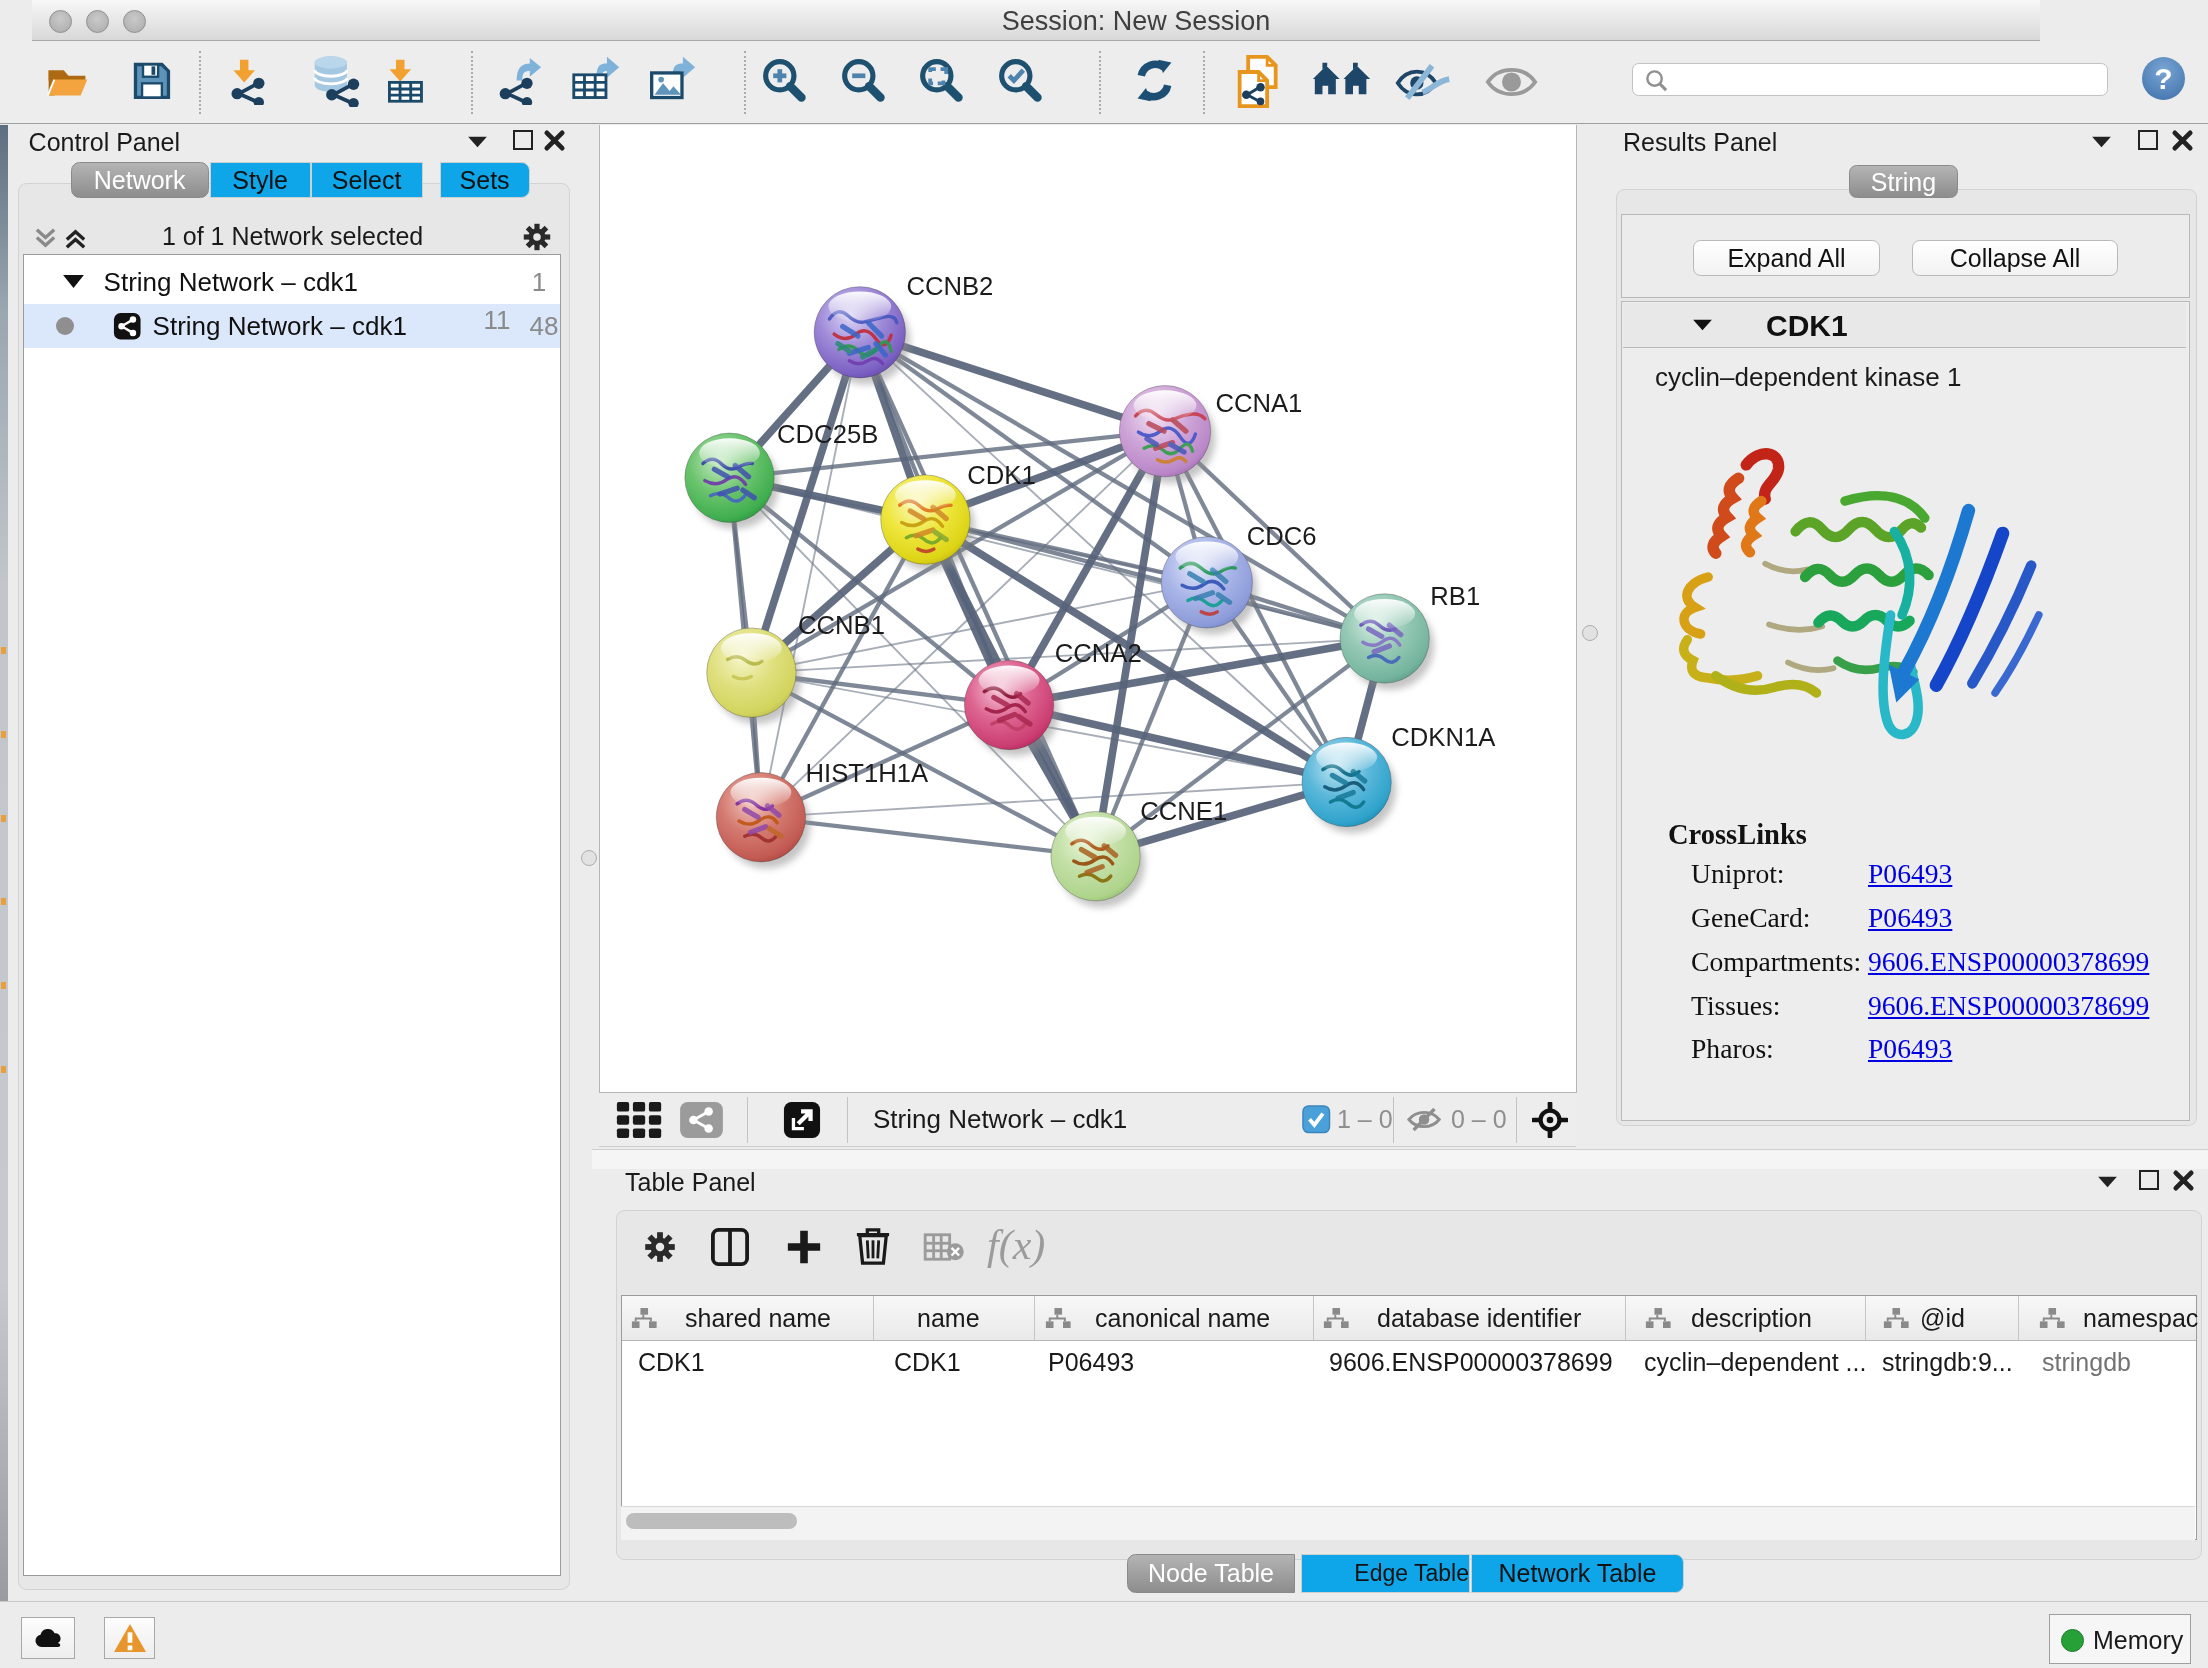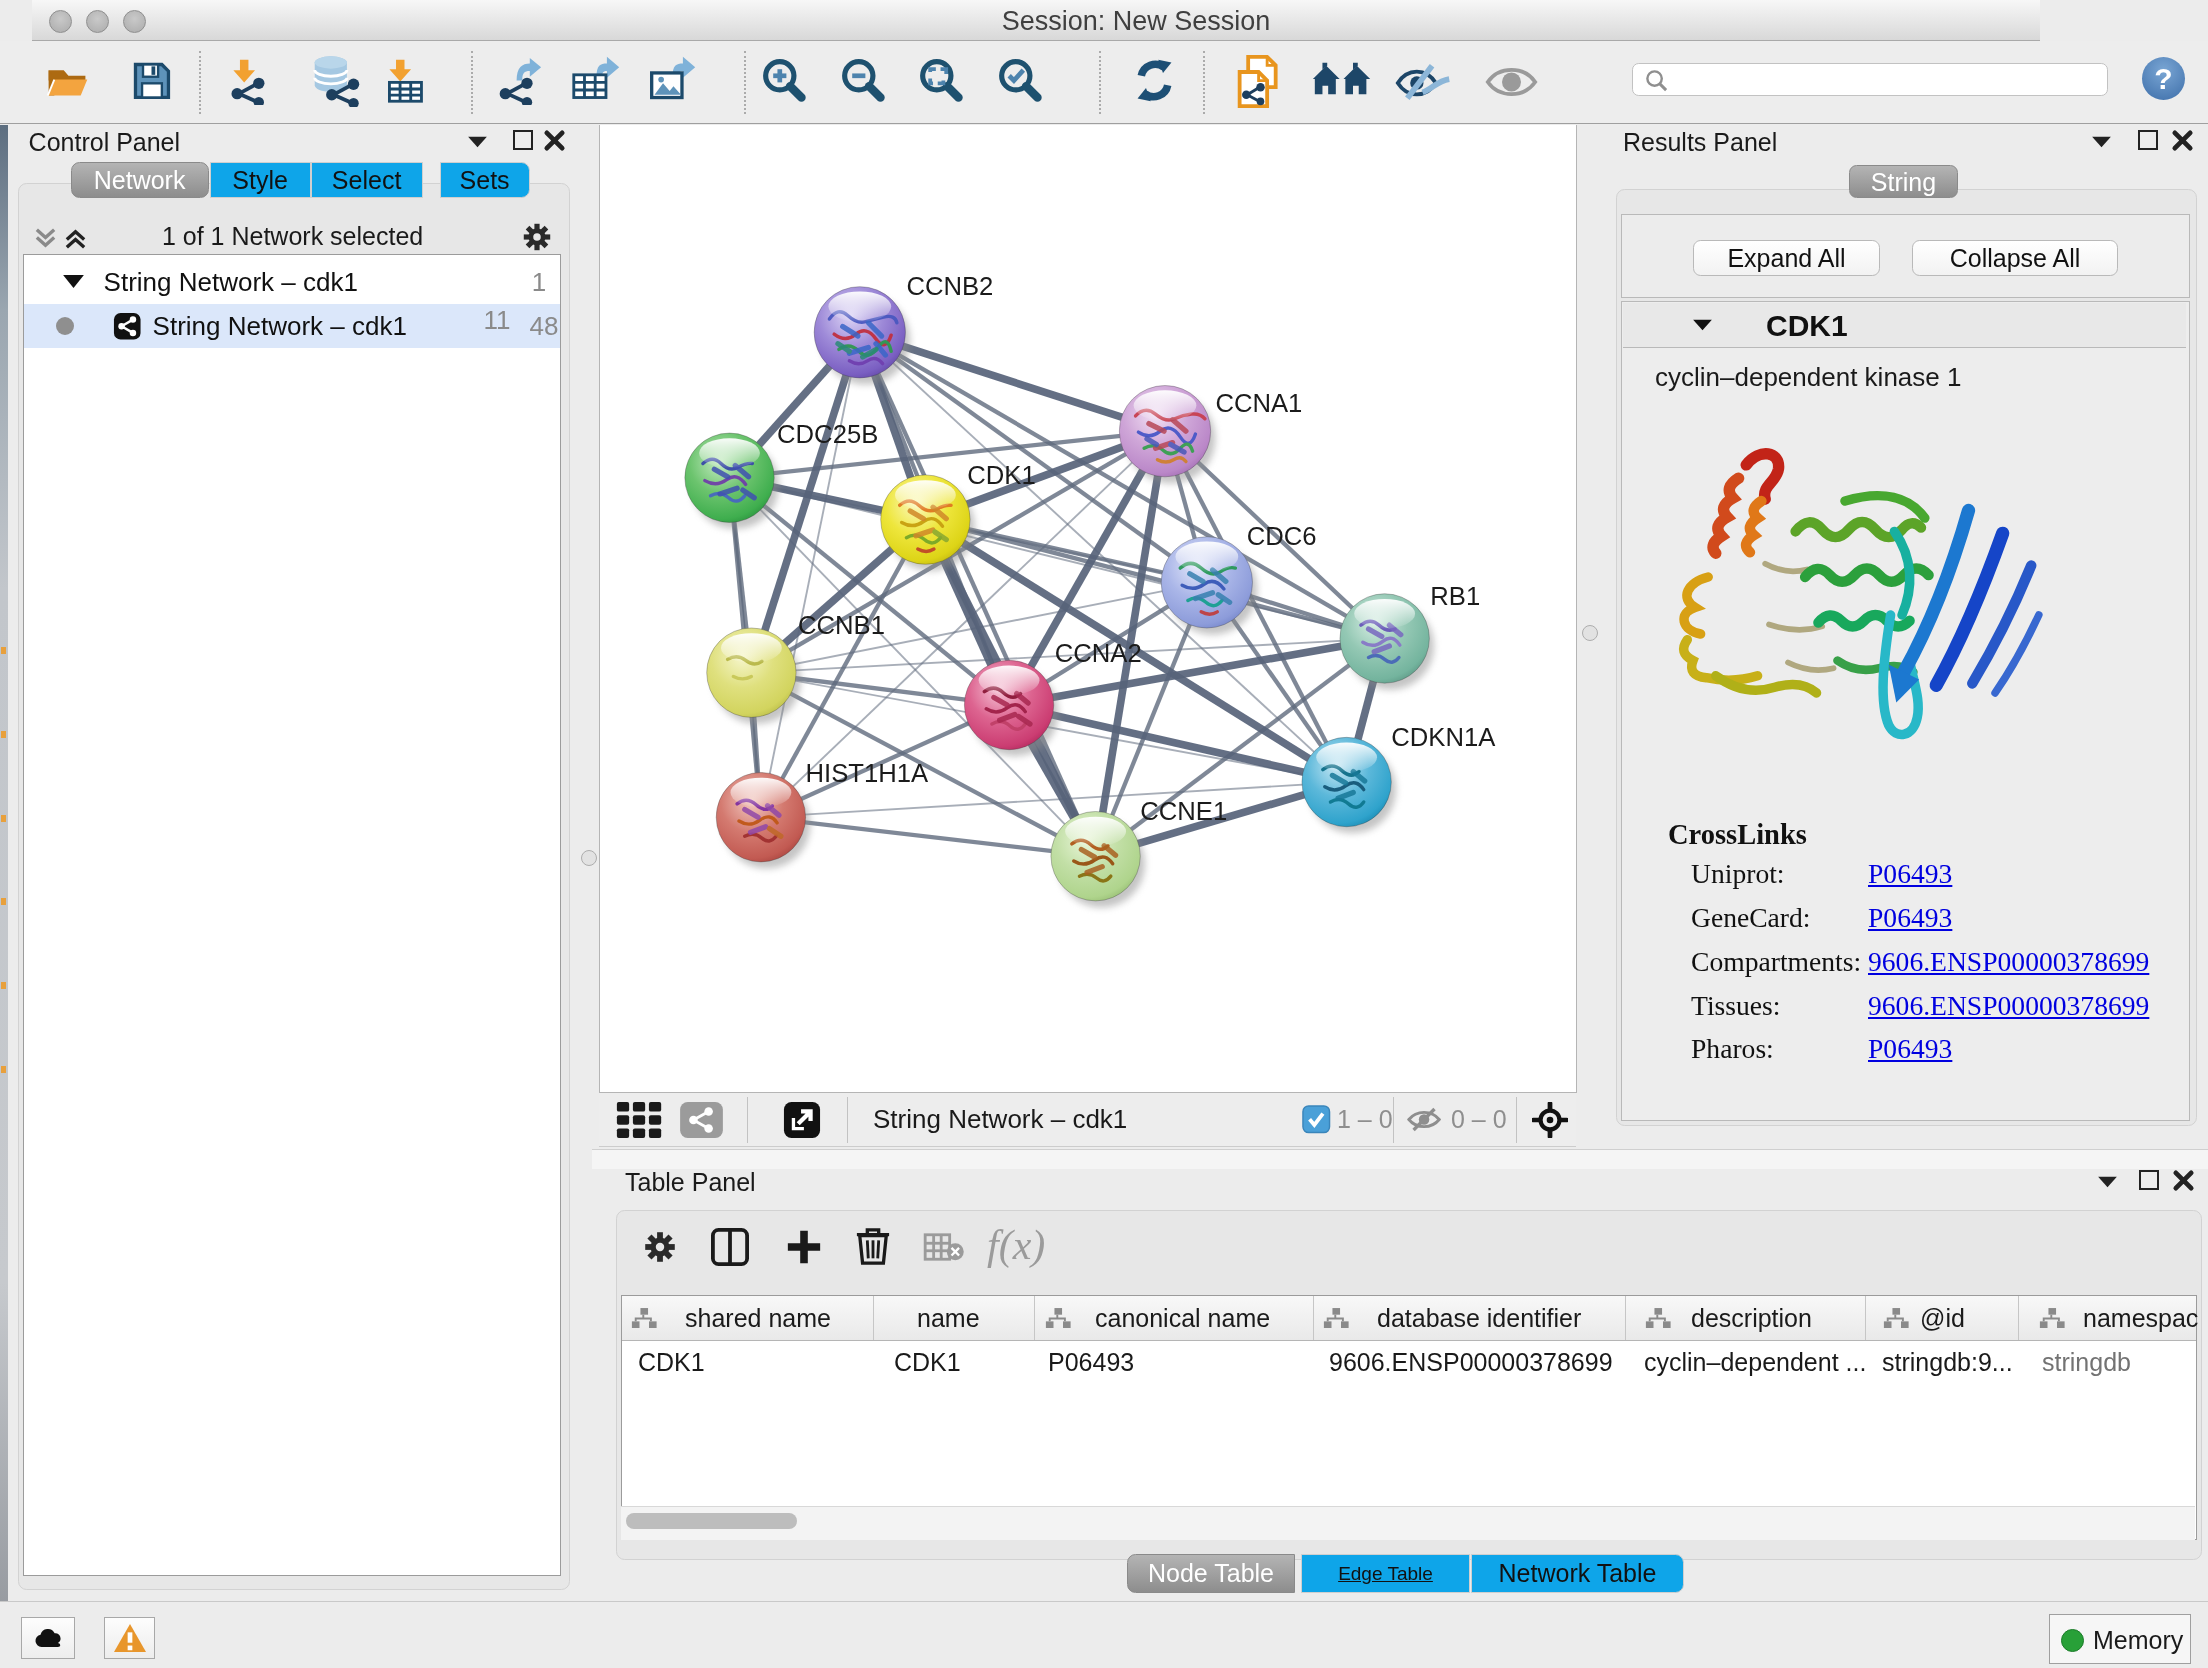--- a/index.html
+++ b/index.html
@@ -781,21 +781,21 @@
   <div class="abs" style="left:1052px;top:199px;font-size:25px;color:#1a1a1a;">cyclin–dependent ...</div>
   <div class="abs" style="left:1290px;top:199px;font-size:25px;color:#1a1a1a;">stringdb:9...</div>
   <div class="abs" style="left:1450px;top:199px;font-size:25px;color:#737373;">stringdb</div>
 
   <div class="abs" style="left:28.5px;top:357px;width:1574px;height:33px;background:#f3f3f3;border-top:1px solid #d8d8d8;"></div>
   <div class="abs" style="left:34px;top:364px;width:171px;height:16px;background:#bdbdbd;border-radius:8.6px;"></div>
 
   <div class="abs tabsel" style="left:535px;top:405px;width:166px;height:37px;border-radius:8.6px 0 0 8.6px;
        font-size:25px;text-align:center;line-height:37px;">Node Table</div>
   <div class="abs tabun" style="left:709px;top:405px;width:167px;height:37px;
-       font-size:19px;text-align:center;line-height:37px;text-decoration:underline;">Edge Table</div>
+       font-size:23px;text-align:right;line-height:37px;">Edge Table</div>
   <div class="abs tabun" style="left:879px;top:405px;width:211px;height:37px;border-radius:0 8.6px 8.6px 0;
        font-size:25px;text-align:center;line-height:37px;">Network Table</div>
 </div>
 
 <div id="statusbar" class="abs" style="left:0;top:1601px;width:2208px;height:68px;background:#ececec;border-top:1px solid #c9c9c9;">
   <div class="abs" style="left:21px;top:15px;width:52px;height:40px;background:linear-gradient(#fdfdfd,#ededed);border:1.9px solid #a8a8a8;">
     <svg class="abs" style="left:10.5px;top:7.6px;" width="32" height="25" viewBox="0 0 34 26">
       <path d="M9 22 a6.5 6.5 0 0 1 -1 -12.9 A8 8 0 0 1 23 7.5 a5.5 5.5 0 0 1 3.5 10.2 q2.5 0.6 2.5 2.5 q0 1.8 -2.5 1.8 z" fill="#111"></path>
     </svg>
   </div>

